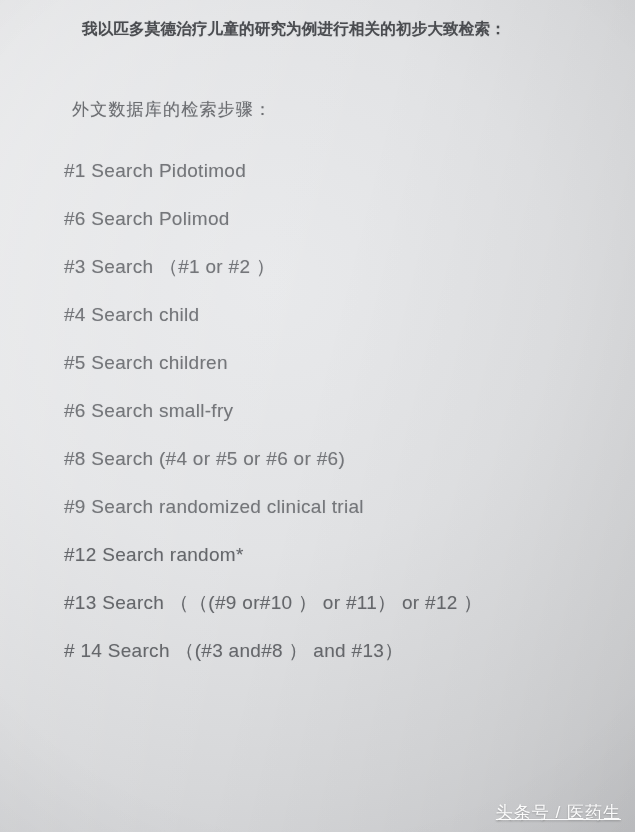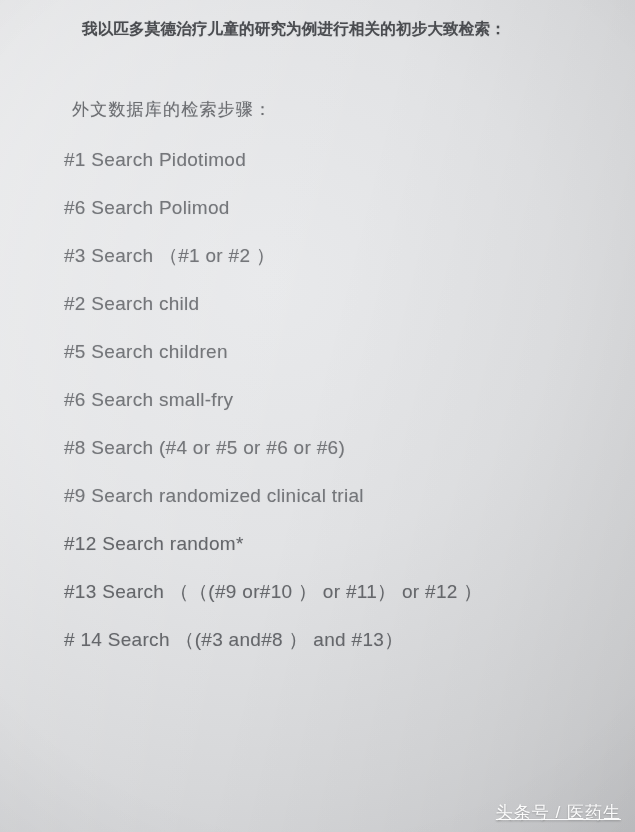--- a/index.html
+++ b/index.html
@@ -71,21 +71,21 @@
     top: 98px;
     font-size: 17px;
     color: #6c6e72;
     letter-spacing: 1.2px;
     text-shadow: 0 0 1px rgba(140,142,146,0.45);
   }
 
   .steps {
     position: absolute;
     left: 64px;
-    top: 136px;
+    top: 147px;
     width: 540px;
     list-style: none;
     margin: 0;
     padding: 0;
   }
   .step {
     font-size: 19px;
     color: #74767a;
     letter-spacing: 0.3px;
     height: 48px;
@@ -119,21 +119,21 @@
   <div id="content">
 
     <div class="heading">我以匹多莫德治疗儿童的研究为例进行相关的初步大致检索：</div>
 
     <div class="subheading">外文数据库的检索步骤：</div>
 
     <ul class="steps">
       <li class="step">#1 Search Pidotimod</li>
       <li class="step">#6 Search Polimod</li>
       <li class="step">#3 Search （#1 or #2 ）</li>
-      <li class="step">#2 Search child</li>
+      <li class="step">#4 Search child</li>
       <li class="step">#5 Search children</li>
       <li class="step">#6 Search small-fry</li>
       <li class="step">#8 Search (#4 or #5 or #6 or #6)</li>
       <li class="step">#9 Search randomized clinical trial</li>
       <li class="step">#12 Search random*</li>
       <li class="step">#13 Search （（(#9 or#10 ） or #11） or #12 ）</li>
       <li class="step"># 14 Search （(#3 and#8 ） and #13）</li>
     </ul>
 
   </div>

